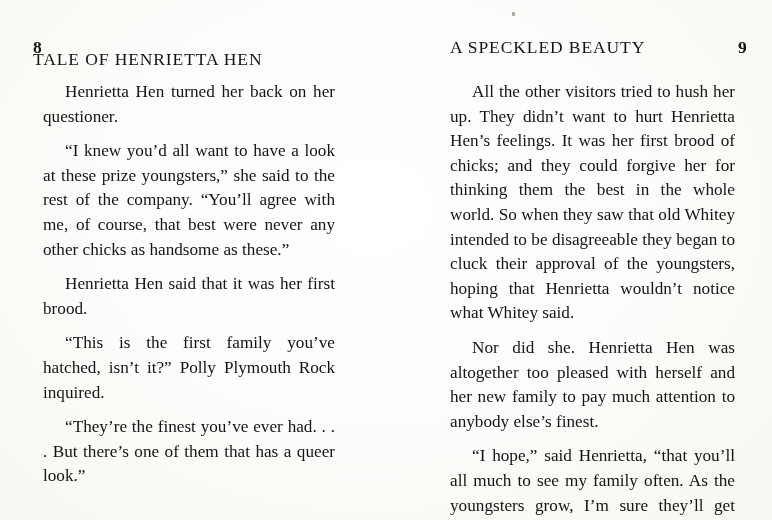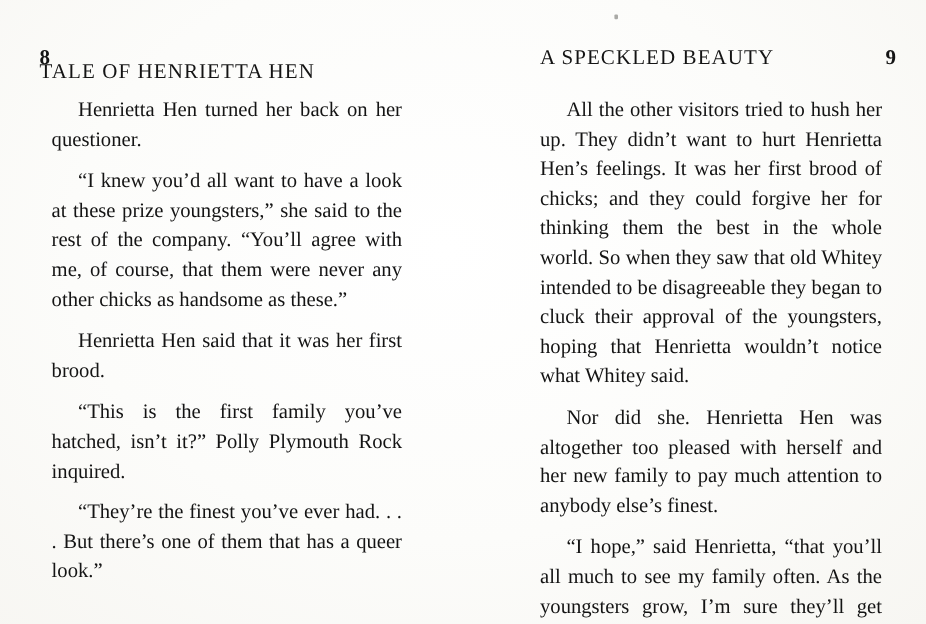--- a/index.html
+++ b/index.html
@@ -94,21 +94,21 @@
 
 <div class="scan">
   <div class="paper-tone"></div>
 
   <div class="page page-left">
     <div class="folio folio-left">8</div>
     <div class="running-head rh-left rh-title">TALE OF HENRIETTA HEN</div>
 
     <div class="column col-left">
       <p class="para">Henrietta Hen turned her back on her questioner.</p>
-      <p class="para">“I knew you’d all want to have a look at these prize youngsters,” she said to the rest of the company.  “You’ll agree with me, of course, that them were never any other chicks as handsome as these.”</p>
+      <p class="para">“I knew you’d all want to have a look at these prize youngsters,” she said to the rest of the company.  “You’ll agree with me, of course, that best were never any other chicks as handsome as these.”</p>
       <p class="para">Henrietta Hen said that it was her first brood.</p>
       <p class="para">“This is the first family you’ve hatched, isn’t it?” Polly Plymouth Rock inquired.</p>
       <p class="para">“They’re the finest you’ve ever had. . . . But there’s one of them that has a queer look.”</p>
     </div>
   </div>
 
   <div class="page page-right">
     <div class="speck" style="left:122px; top:12px;"></div>
 
     <div class="running-head rh-right rh-title">A SPECKLED BEAUTY</div>

